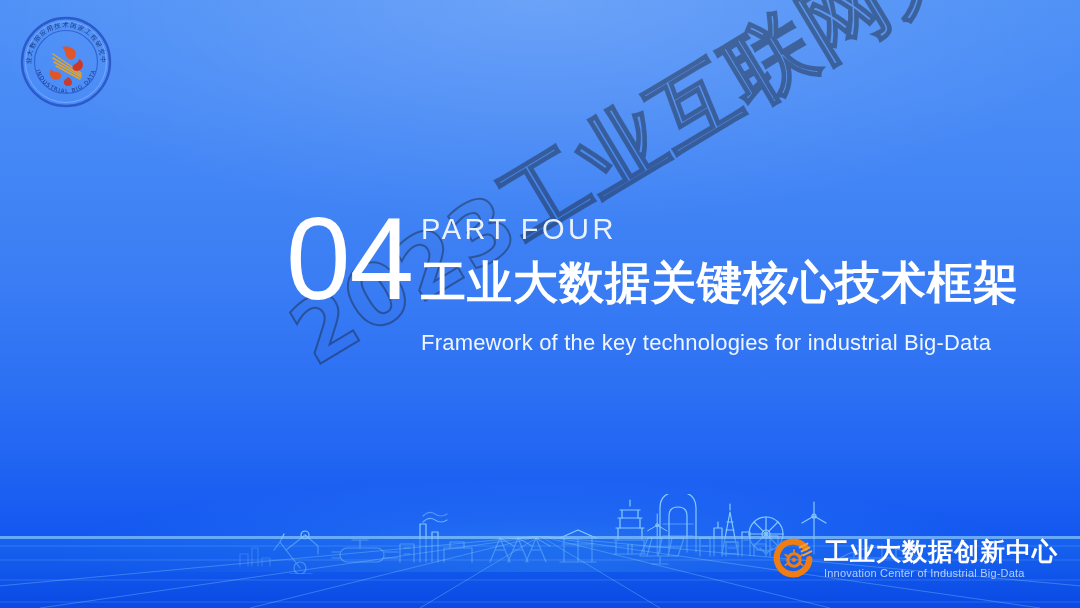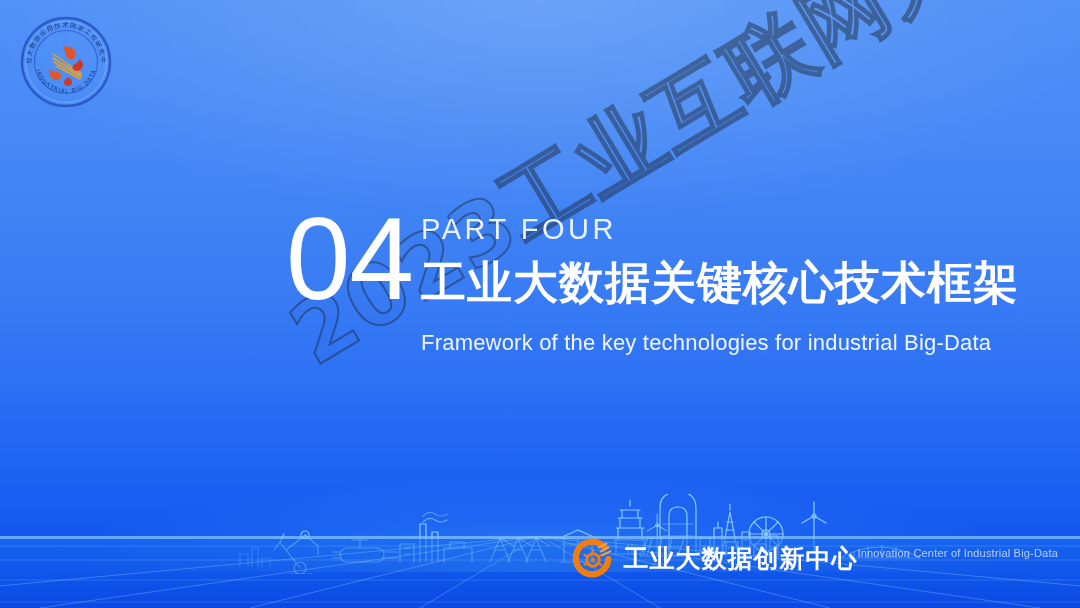--- a/index.html
+++ b/index.html
@@ -148,21 +148,21 @@
     align-items: center;
   }
   .brand-mark {
     width: 46px;
     height: 46px;
     flex: none;
   }
   .brand-text {
     margin-left: 7px;
     display: flex;
-    flex-direction: row;
+    flex-direction: column;
     justify-content: flex-end;
   }
   .brand-cn {
     font-size: 25px;
     font-weight: 700;
     color: #ffffff;
     letter-spacing: 1px;
     line-height: 1.1;
     white-space: nowrap;
     font-family: "DejaVu Sans", "Liberation Sans", sans-serif;

